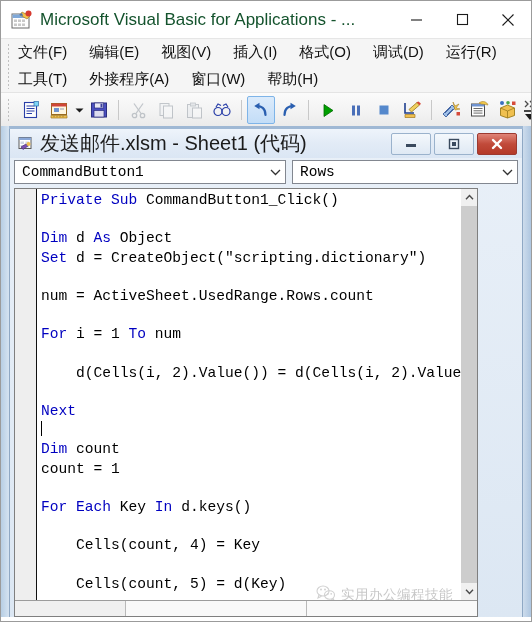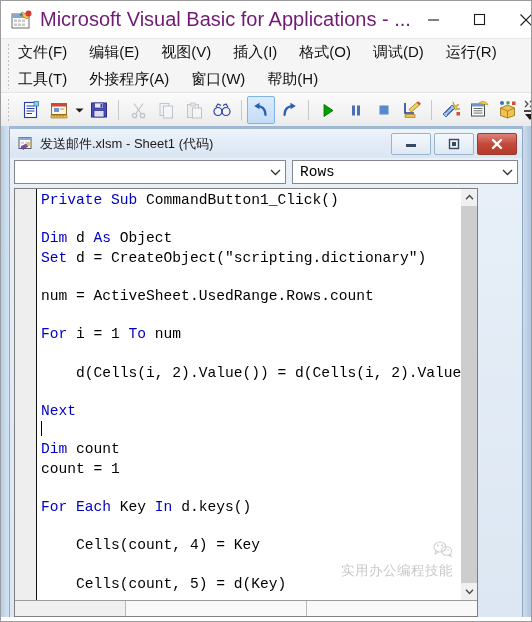--- a/index.html
+++ b/index.html
@@ -9,21 +9,21 @@
     font-family:"Liberation Sans","DejaVu Sans",sans-serif;
     -webkit-font-smoothing:antialiased;
   }
   #app{position:relative;width:532px;height:622px;box-sizing:border-box;
        border:1px solid #9b9b9b;background:#f5f5f5;overflow:hidden;}
 
   
   .titlebar{position:absolute;left:0;top:0;width:530px;height:37px;
             background:#ffffff;display:flex;align-items:center;}
   .app-icon{width:22px;height:20px;margin-left:9px;margin-right:8px;position:relative;flex:0 0 auto;}
-  .app-title{font-size:20px;color:#701a75;white-space:nowrap;letter-spacing:0px;}
+  .app-title{font-size:17px;color:#14532d;white-space:nowrap;letter-spacing:0px;}
   .winbtns{margin-left:auto;display:flex;height:37px;}
   .winbtn{width:46px;height:37px;display:flex;align-items:center;justify-content:center;
           color:#1b1b1b;font-size:15px;}
   .winbtn svg{display:block;}
 
   
   .menubar{position:absolute;left:0;top:37px;width:530px;height:54px;background:#f5f5f5;
            border-top:1px solid #e6e6e6;}
   .mgrip{position:absolute;left:6px;top:4px;width:3px;height:46px;
          background-image:radial-gradient(circle,#c0c0c0 1px,transparent 1.1px);
@@ -53,21 +53,21 @@
   
   .mdi{position:absolute;left:0;top:125px;width:530px;height:496px;background:#9fb8d4;}
 
   
   .child{position:absolute;left:8px;top:3px;width:514px;height:492px;
          background:linear-gradient(to bottom,#e9f0f8,#dce7f3);
          border:1px solid #8fa8c4;border-top:none;box-sizing:border-box;}
   .child-title{position:relative;height:29px;display:flex;align-items:center;
                background:linear-gradient(to bottom,#eef4fb 0%,#e2ebf6 50%,#dbe6f4 100%);}
   .child-icon{width:17px;height:17px;margin-left:7px;margin-right:6px;position:relative;flex:0 0 auto;}
-  .child-title-text{font-size:13px;color:#1b1b1b;white-space:nowrap;}
+  .child-title-text{font-size:20px;color:#1b1b1b;white-space:nowrap;}
   .child-btns{margin-left:auto;display:flex;gap:3px;margin-right:5px;}
   .cbtn{width:38px;height:20px;border:1px solid #9ab2cc;border-radius:2px;
         background:linear-gradient(to bottom,#f4f8fc,#dfe9f4);
         display:flex;align-items:center;justify-content:center;}
   .cbtn.close{border:1px solid #9c3a31;background:linear-gradient(to bottom,#e08478,#c14a3a 50%,#b43a29);}
 
   
   .comborow{position:absolute;left:4px;top:31px;width:504px;height:26px;display:flex;gap:6px;}
   .combo{height:24px;border:1px solid #828790;background:#ffffff;display:flex;align-items:center;
          box-sizing:border-box;}
@@ -93,22 +93,22 @@
   .hs-rest{flex:1;height:15px;background:#f9f9f9;}
   .margin-ind{position:absolute;left:0;top:0;width:22px;height:411px;background:#eeeeee;
               border-right:1px solid #101010;box-sizing:border-box;}
   .codetext{position:absolute;left:26px;top:2px;right:18px;top:2px;
             font-family:"Liberation Mono","DejaVu Sans Mono",monospace;
             font-size:14.6px;line-height:19.2px;white-space:pre;color:#000080;}
   .ln{height:19.2px;white-space:pre;}
   .caret{display:inline-block;width:1px;height:15px;background:#000;vertical-align:-2px;}
 
   
-  .watermark{position:absolute;right:24px;bottom:36px;display:flex;align-items:flex-end;
-             opacity:.30;pointer-events:none;flex-direction:column;}
+  .watermark{position:absolute;right:24px;bottom:10px;display:flex;align-items:center;
+             opacity:.30;pointer-events:none;}
   .wm-text{font-size:13.5px;color:#4a4a4a;margin-left:5px;letter-spacing:.5px;}
 
   
   .mdi-vscroll{position:absolute;right:0;top:0;width:8px;height:496px;
                background:linear-gradient(to right,#cddcec,#aec6e0);}
   .mdi-left-edge{position:absolute;left:0;top:0;width:8px;height:496px;
                  background:linear-gradient(to right,#b7cee4,#d5e3f1);}
 
   
   .botstrip{position:absolute;left:0;bottom:0;width:530px;height:4px;background:#ffffff;}
@@ -398,20 +398,21 @@
                 <line x1="3" y1="2" x2="11" y2="10"></line>
                   <line x1="11" y1="2" x2="3" y2="10"></line>
               </g>
             </svg>
           </div>
         </div>
       </div>
 
       <div class="comborow">
         <div class="combo obj">
+          <div class="cval">CommandButton1</div>
           <div class="carrow">
             <svg width="11" height="8" viewBox="0 0 11 8">
                 <path d="M1 2 L5.5 6.5 L10 2" fill="none" stroke="#333" stroke-width="1.3"></path>
               </svg>
           </div>
         </div>
         <div class="combo proc">
           <div class="cval">Rows</div>
           <div class="carrow">
             <svg width="11" height="8" viewBox="0 0 11 8">

